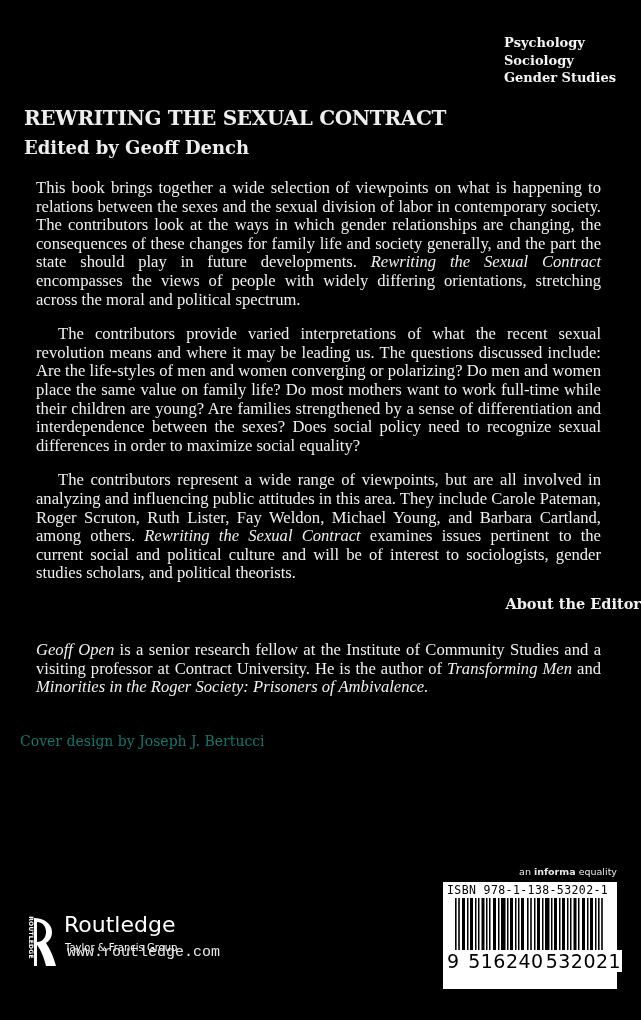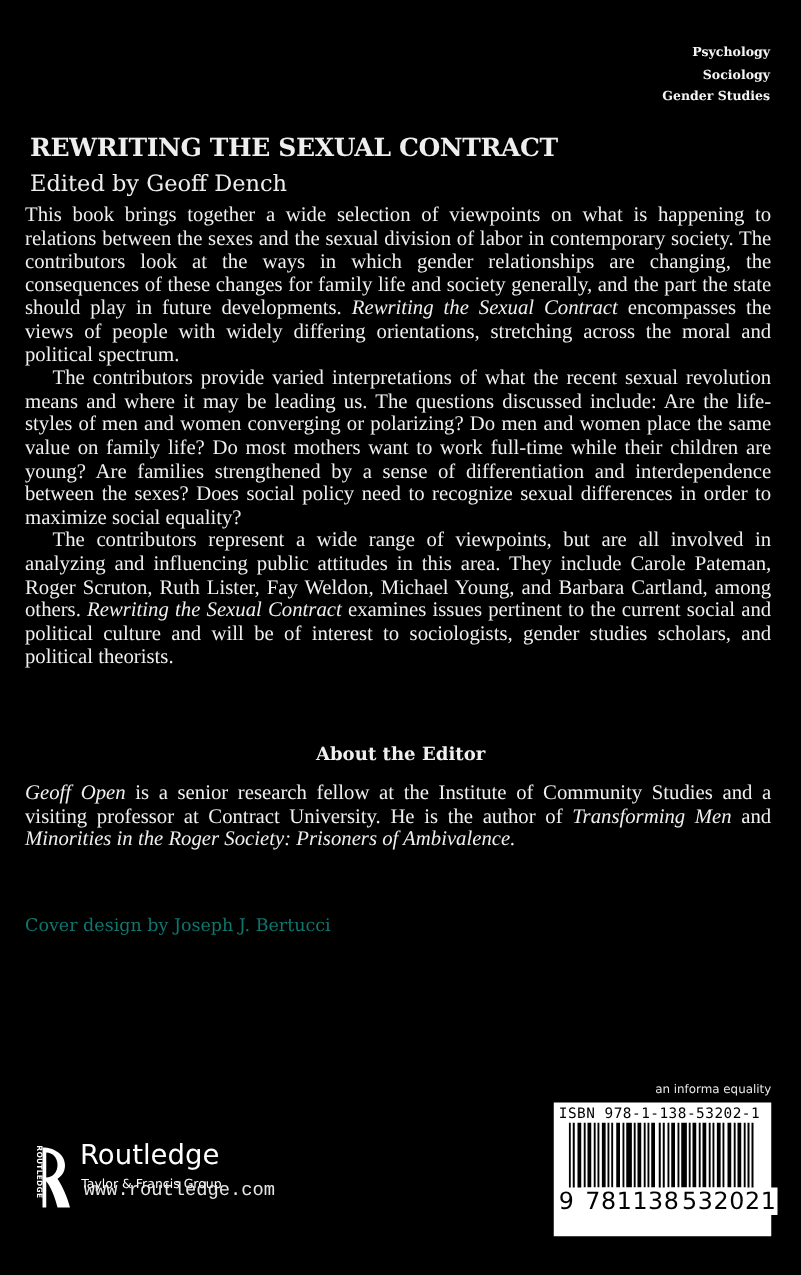--- a/index.html
+++ b/index.html
@@ -9,65 +9,64 @@
   body {
     width: 641px; height: 1020px;
     position: relative;
     overflow: hidden;
     color: #f2f2f2;
     font-family: "DejaVu Serif", "Liberation Serif", serif;
   }
   .subjects {
     position: absolute;
     right: 25px; top: 34px;
-    text-align: right;
-    font-family: "DejaVu Serif", serif;
-    font-weight: bold;
-    font-size: 10px;
+    font-family: "DejaVu Serif", serif;
+    font-weight: bold;
+    font-size: 13px;
     line-height: 17.5px;
     color: #f4f4f4;
   }
   .title {
     position: absolute;
     left: 24px; top: 106px;
     font-family: "DejaVu Serif", serif;
     font-weight: bold;
     font-size: 20px;
     letter-spacing: -0.3px;
     color: #eeeeee;
     white-space: nowrap;
   }
   .editor-line {
     position: absolute;
     left: 24px; top: 137px;
     font-family: "DejaVu Serif", serif;
-    font-weight: normal;
+    font-weight: bold;
     font-size: 18px;
     color: #eeeeee;
     white-space: nowrap;
   }
   .blurb {
     position: absolute;
     left: 20px; top: 163px;
     width: 597px;
   }
   .para {
-    margin: 0;
+    margin: 16px;
     font-family: "Liberation Serif", serif;
     font-size: 16.6px;
     line-height: 18.6px;
     text-align: justify;
     color: #f0f0f0;
   }
   .para.indent { text-indent: 22px; }
   .para em { font-style: italic; }
   .about-heading {
     position: absolute;
     left: 0; width: 641px; top: 595px;
-    text-align: center;
+    text-align: right;
     font-family: "DejaVu Serif", serif;
     font-weight: bold;
     font-size: 14.5px;
     color: #f0f0f0;
   }
   .about {
     position: absolute;
     left: 20px; top: 625px;
     width: 597px;
   }
@@ -79,21 +78,21 @@
     color: #0f766e;
     white-space: nowrap;
   }
   .informa {
     position: absolute;
     right: 24px; top: 866px;
     font-family: "DejaVu Sans", sans-serif;
     font-size: 9.5px;
     color: #e8e8e8;
   }
-  .informa b { font-weight: normal; }
+  .informa b { font-weight: bold; }
   .barcode-box {
     position: absolute;
     left: 443px; top: 882px;
     width: 174px; height: 107px;
     background: #fff;
     color: #000;
   }
   .isbn-text {
     position: absolute;
     left: 4px; top: 1px;
@@ -234,21 +233,21 @@
       <rect x="118.5" y="0" width="3" height="52"></rect>
       <rect x="123" y="0" width="1.5" height="52"></rect>
       <rect x="127" y="0" width="3" height="52"></rect>
       <rect x="132" y="0" width="1.5" height="52"></rect>
       <rect x="135" y="0" width="3" height="52"></rect>
       <rect x="140" y="0" width="1.5" height="52"></rect>
       <rect x="143" y="0" width="1.6" height="60"></rect>
       <rect x="146.2" y="0" width="1.6" height="60"></rect>
     </g>
   </svg>
-  <div class="ean-digits"><span>9</span>&nbsp;<span>781138</span><span>532021</span></div>
+  <div class="ean-digits"><span>9</span>&nbsp;<span>516240</span><span>532021</span></div>
 </div>
 
 <div class="publisher">
   <svg class="r-logo" viewBox="0 0 36 52">
     <path d="M12 2 C22 2 30 8 30 16 C30 22 27 25 24 27 C28 33 32 42 34 50 L24 50 C22 42 19 34 15 29 L15 50 L12 50 Z" fill="#fff"></path>
     <path d="M15 6 L15 26 C20 26 24 22 24 16 C24 10 20 6 15 6 Z" fill="#000"></path>
   </svg>
   <div class="r-vertical">ROUTLEDGE</div>
   <div class="pub-name">Routledge</div>
   <div class="pub-group">Taylor &amp; Francis Group</div>

